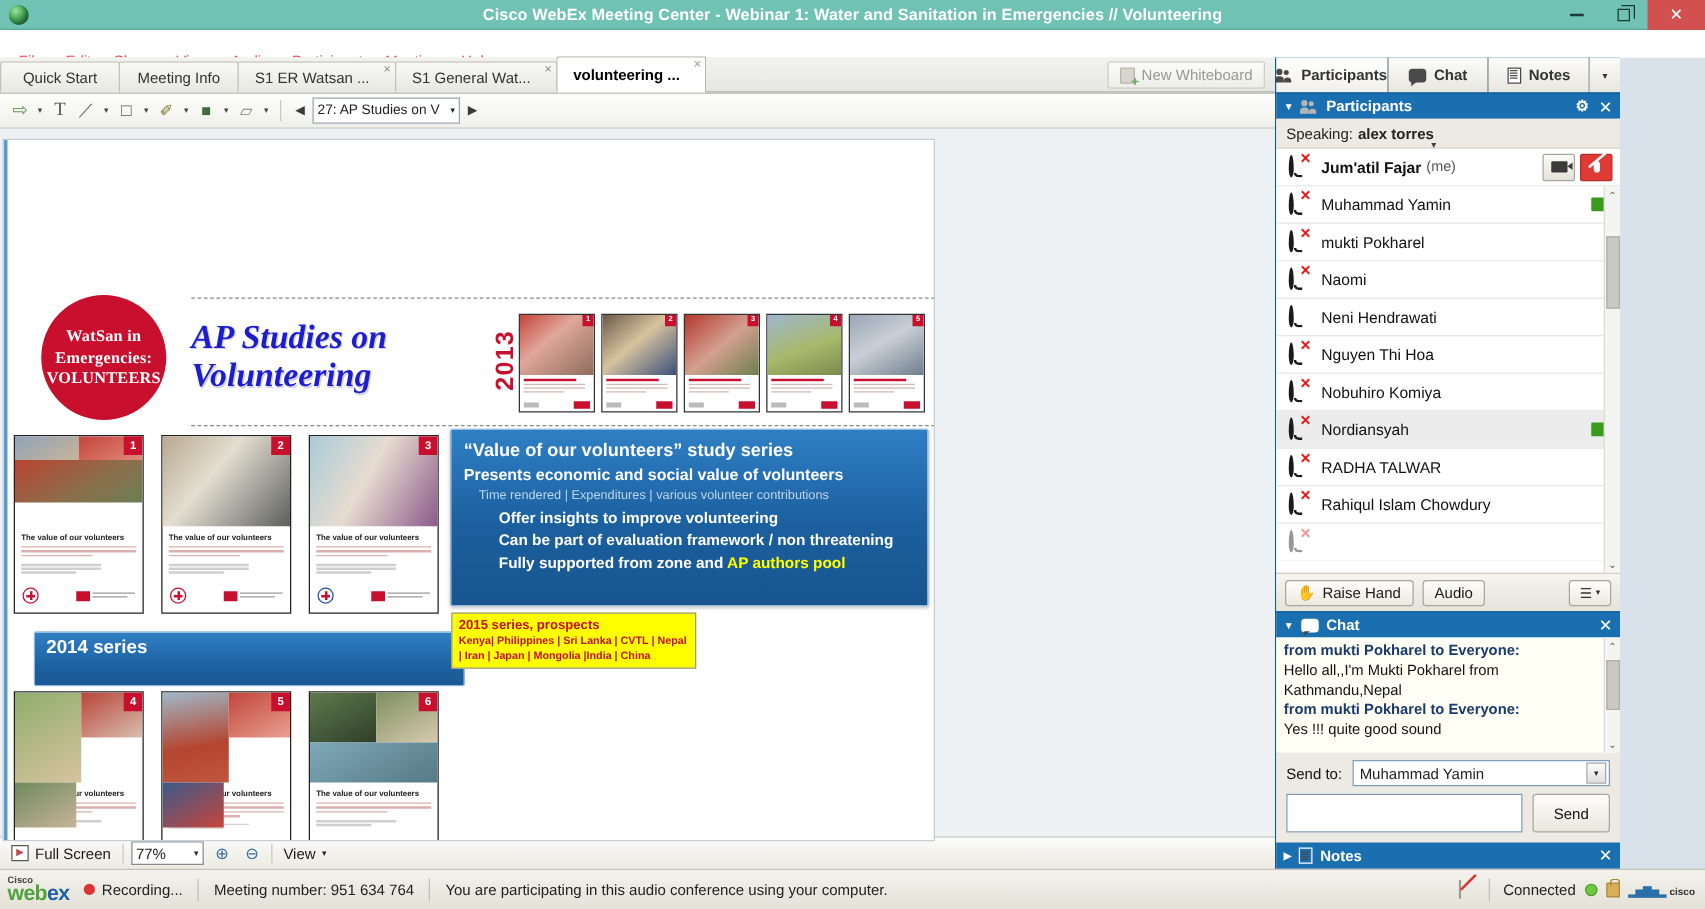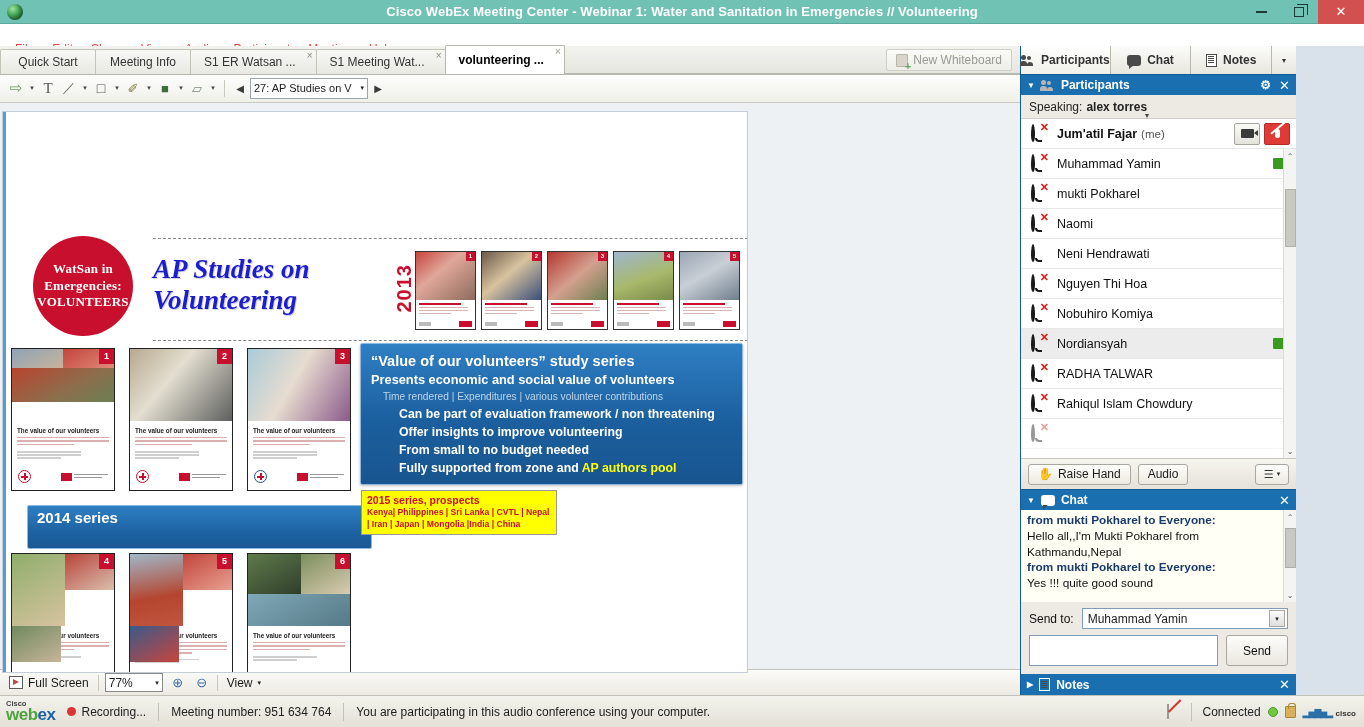--- a/index.html
+++ b/index.html
@@ -413,21 +413,21 @@
           <span>Quick Start</span>
         </div>
         <div class="tab">
           <span>Meeting Info</span>
         </div>
         <div class="tab pad-x">
           <span>S1 ER Watsan ...</span>
           <span class="tclose">×</span>
         </div>
         <div class="tab pad-x">
-          <span>S1 Meeting Wat...</span>
+          <span>S1 General Wat...</span>
           <span class="tclose">×</span>
         </div>
         <div class="tab active pad-x">
           <span>volunteering ...</span>
           <span class="tclose">×</span>
         </div>
         <div class="tabstrip-spacer"></div>
         <div class="whiteboard-btn">
           <span class="wb-icon"></span>
           <span>New Whiteboard</span>
@@ -684,23 +684,22 @@
               </div>
 
             </div>
           </div>
 
           <div class="callout">
             <h3>“Value of our volunteers” study series</h3>
             <h4>Presents economic and social value of volunteers</h4>
             <div class="sub">Time rendered |  Expenditures | various volunteer contributions</div>
             <ul>
+              <li><span>Offer insights to improve volunteering</span></li>
               <li><span>Can be part of evaluation framework / non threatening</span></li>
-              <li><span>Offer insights to improve volunteering</span></li>
-              <li><span>From small to no budget needed</span></li>
               <li><span>Fully supported from zone and </span><span class="hl">AP authors pool</span></li>
             </ul>
           </div>
 
           <div class="banner2014">
             <div class="b1">2014 series</div>
           </div>
 
           <div class="yellowbox">
             <div class="y1">2015 series, prospects</div>

